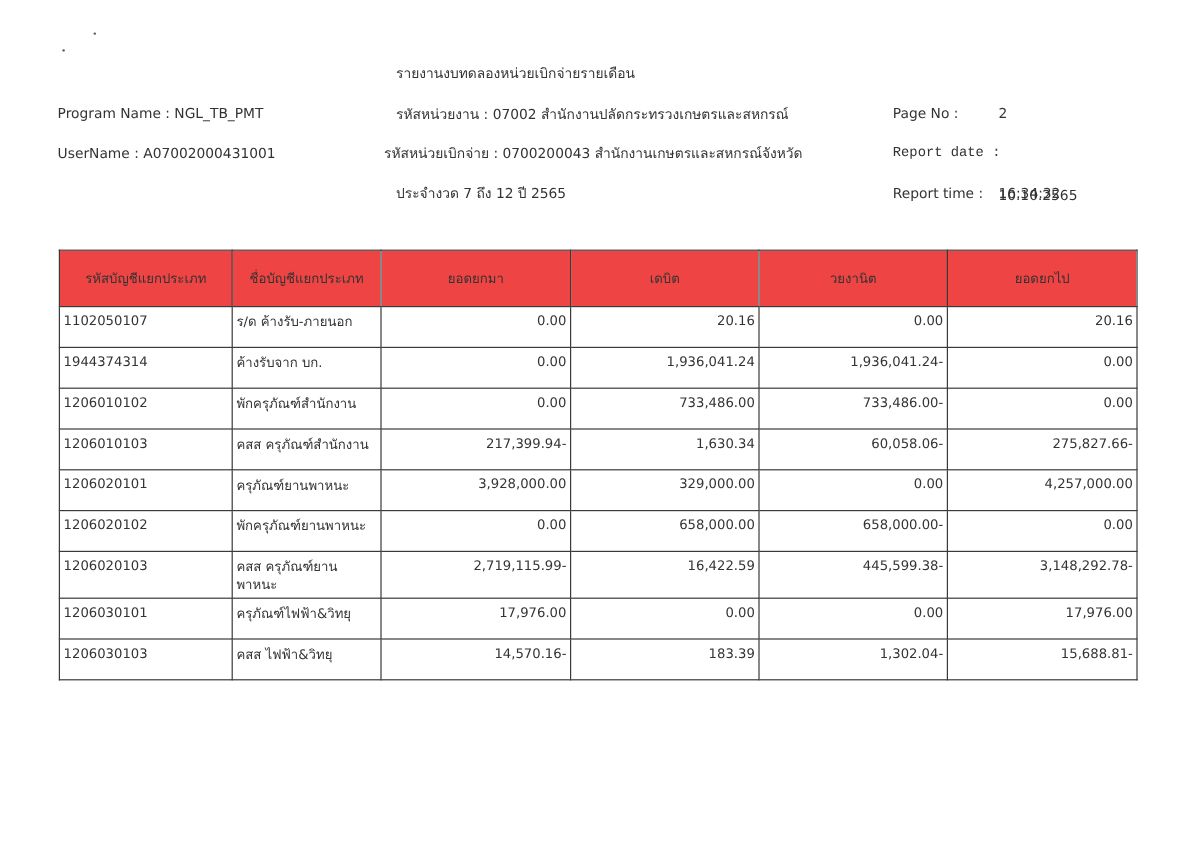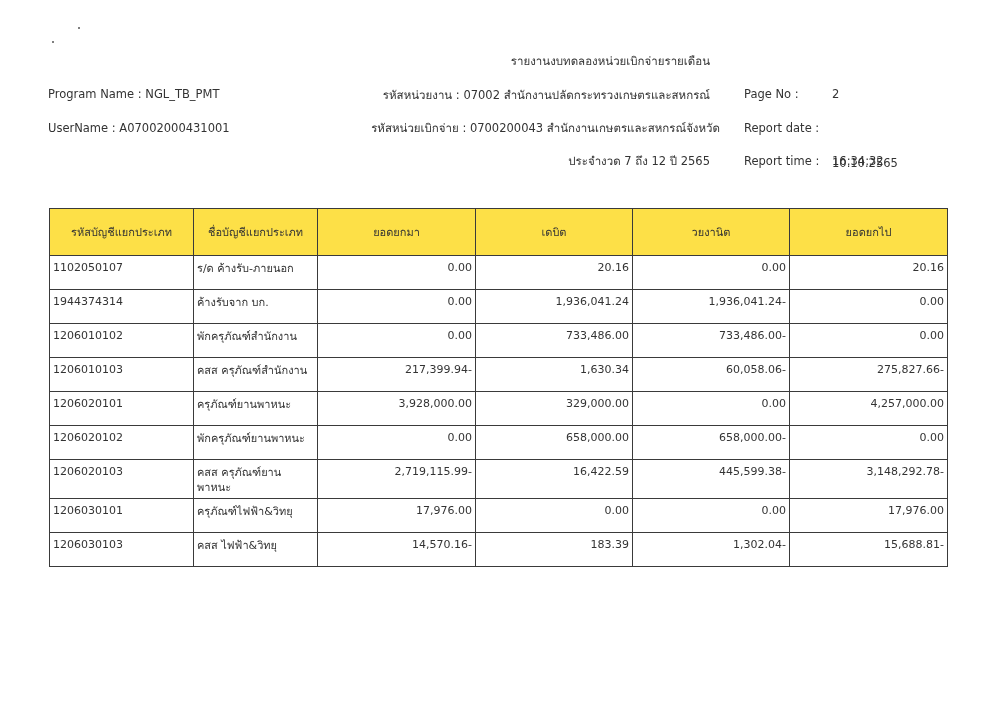--- a/index.html
+++ b/index.html
@@ -4,37 +4,37 @@
 <style>
   html, body { margin: 0; padding: 0; }
   body {
     width: 1000px; height: 716px; position: relative; overflow: hidden;
     background: #ffffff;
     font-family: "DejaVu Sans", sans-serif;
     color: #2a2a2a;
   }
   .abs { position: absolute; white-space: nowrap; }
   .meta { font-size: 11.5px; color: #333; }
-  .center { text-align: right; }
+  .center { text-align: left; }
   .dot { position: absolute; width: 2px; height: 2px; background: #555; border-radius: 50%; }
 
   table.report {
     position: absolute; left: 49px; top: 208px;
     border-collapse: collapse;
     table-layout: fixed;
     width: 898px;
     font-size: 11px;
   }
   table.report th, table.report td {
     border: 1.5px solid #3a3a3a;
     padding: 0 3px;
     overflow: hidden;
   }
   table.report th {
-    background: #fde047;
+    background: #ef4444;
     font-weight: normal;
     height: 46px;
     text-align: center;
     vertical-align: middle;
     color: #333;
   }
   table.report td {
     vertical-align: top;
     padding-top: 5px;
     height: 28px;
@@ -54,21 +54,21 @@
 
 <div class="abs meta" style="left:48px;top:87px;">Program Name : NGL_TB_PMT</div>
 <div class="abs meta" style="left:48px;top:121px;">UserName : A07002000431001</div>
 
 <div class="abs meta center" style="left:330px;top:86px;width:380px;">รหัสหน่วยงาน : 07002 สำนักงานปลัดกระทรวงเกษตรและสหกรณ์</div>
 <div class="abs meta center" style="left:320px;top:119px;width:400px;">รหัสหน่วยเบิกจ่าย : 0700200043 สำนักงานเกษตรและสหกรณ์จังหวัด</div>
 <div class="abs meta center" style="left:330px;top:152px;width:380px;">ประจำงวด 7 ถึง 12 ปี 2565</div>
 
 <div class="abs meta" style="left:744px;top:87px;">Page No :</div>
 <div class="abs meta" style="left:832px;top:87px;">2</div>
-<div class="abs meta" style="left:744px;top:121px;">Report date :</div>
+<div class="abs meta" style="left:744px;top:121px;font-family:Liberation Mono, monospace;">Report date :</div>
 <div class="abs meta" style="left:832px;top:121px;margin-top:35px;">10.10.2565</div>
 <div class="abs meta" style="left:744px;top:154px;">Report time :</div>
 <div class="abs meta" style="left:832px;top:154px;">16:34:32</div>
 
 <table class="report">
   <colgroup>
     <col style="width:144px">
     <col style="width:124px">
     <col style="width:158px">
     <col style="width:157px">

